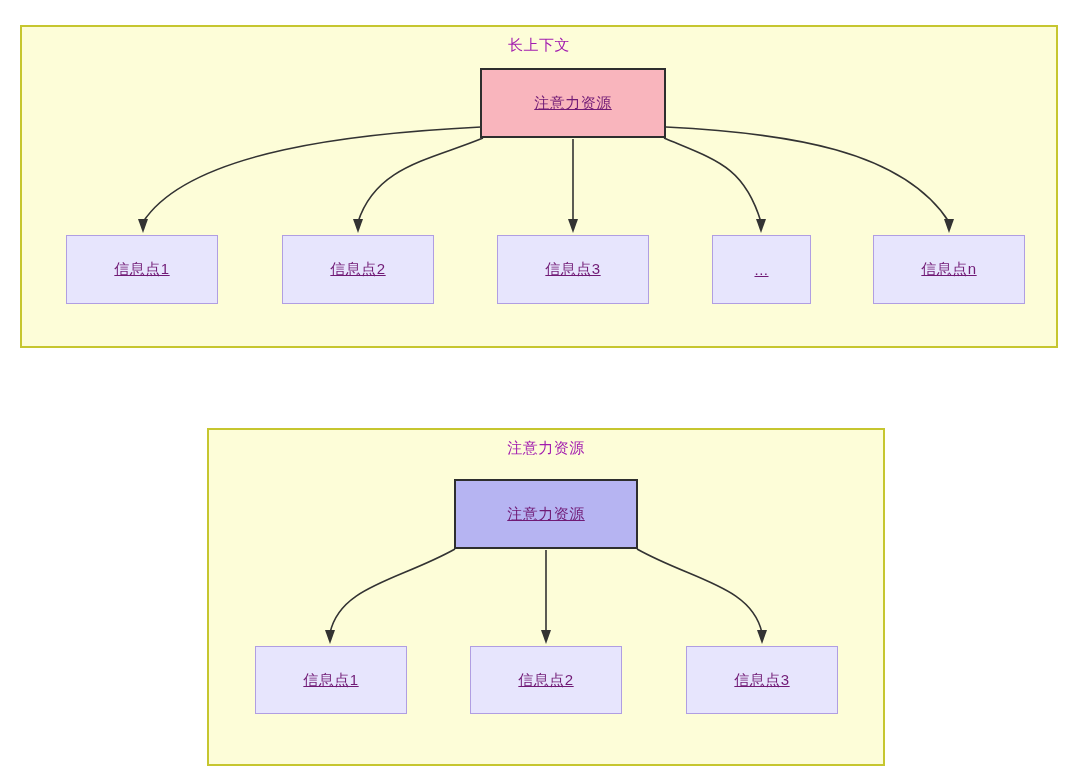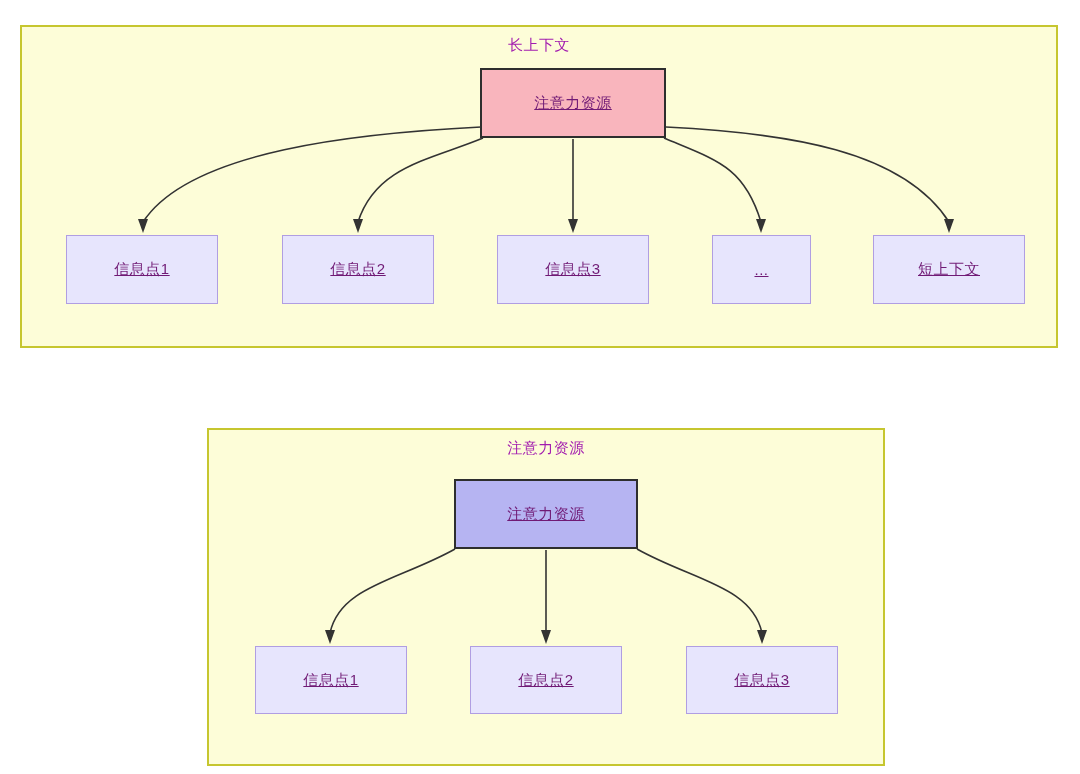--- a/index.html
+++ b/index.html
@@ -113,21 +113,21 @@
 
   <div class="node node-info" style="left:497px; top:235px; width:152px; height:69px;">
     <span>信息点3</span>
   </div>
 
   <div class="node node-info" style="left:712px; top:235px; width:99px; height:69px;">
     <span>...</span>
   </div>
 
   <div class="node node-info" style="left:873px; top:235px; width:152px; height:69px;">
-    <span>短上下文</span>
+    <span>信息点n</span>
   </div>
 
   <div class="panel" id="panel-short">
     <div class="panel-title">注意力资源</div>
   </div>
 
   <div class="node node-attn-blue" style="left:454px; top:479px; width:184px; height:70px;">
     <span>注意力资源</span>
   </div>
 

